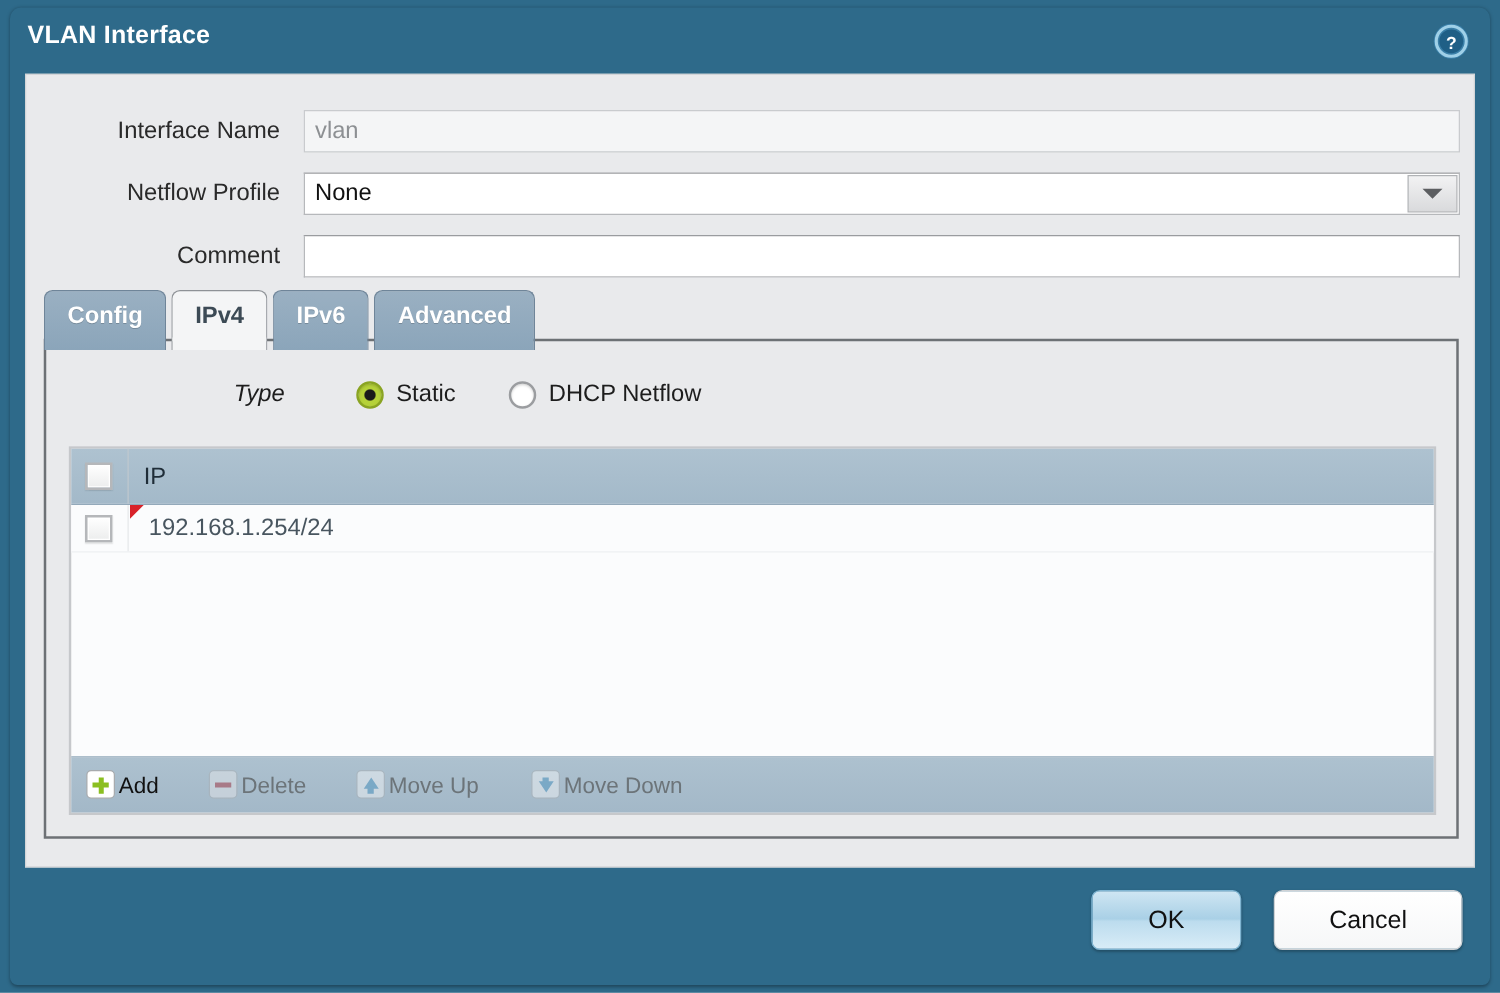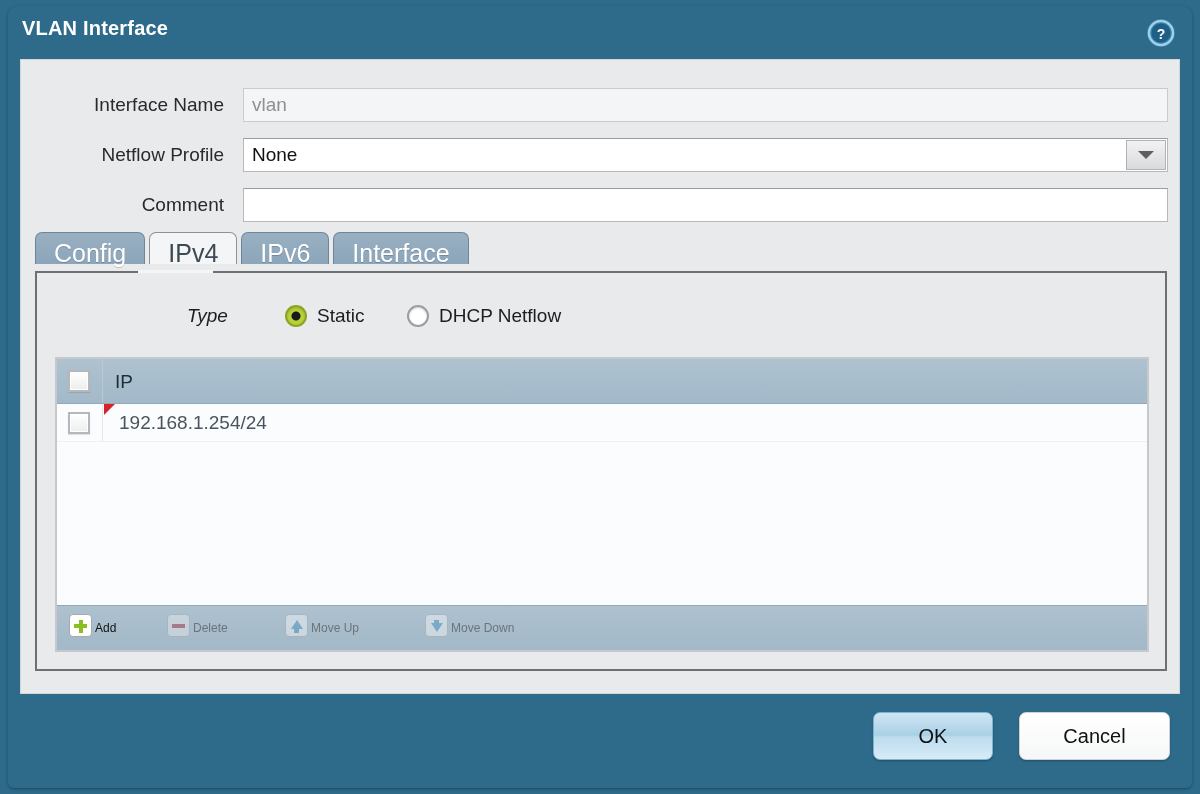--- a/index.html
+++ b/index.html
@@ -103,25 +103,25 @@
   
   #tabstrip {
     position: absolute;
     left: 14px; top: 172px;
     height: 40px;
     z-index: 3;
   }
   .tab {
     position: relative;
     float: left;
-    height: 32px;
+    height: 48px;
     padding: 0 18px;
     line-height: 40px;
-    font-size: 25px;
-    font-weight: normal;
+    font-size: 19px;
+    font-weight: bold;
     color: #ffffff;
     background: linear-gradient(#9ab0c2, #8ba5ba);
     border: 1px solid #6f8599;
     border-bottom: none;
     border-radius: 7px 7px 0 0;
     margin-right: 4px;
     cursor: pointer;
     text-shadow: 0 1px 0 rgba(0,0,0,.18);
   }
   .tab.active {
@@ -230,21 +230,21 @@
   }
   #table-foot {
     position: absolute; left: 0; bottom: 0;
     width: 100%; height: 45px;
     background: linear-gradient(#adc1cf, #a3b8c8);
     border-top: 1px solid #93a9ba;
   }
   .tool-btn {
     position: absolute; top: 0; height: 45px;
     line-height: 45px;
-    font-size: 12px;
+    font-size: 18px;
     white-space: nowrap;
     cursor: pointer;
   }
   .tool-btn .ticon {
     display: inline-block;
     vertical-align: -5px;
     width: 23px; height: 23px;
     border-radius: 4px;
     position: relative;
     margin-right: 3px;
@@ -342,21 +342,21 @@
 
     <div class="form-row" style="top:128px;">
       <div class="form-label">Comment</div>
       <div class="form-field"></div>
     </div>
 
     <div id="tabstrip">
       <div class="tab">Config</div>
       <div class="tab active">IPv4</div>
       <div class="tab">IPv6</div>
-      <div class="tab">Interface</div>
+      <div class="tab">Advanced</div>
     </div>
     <div id="tabpanel-mask" style="left: 117px; width: 75px;"></div>
 
     <div id="tabpanel">
 
       <div id="type-row">
         <div id="type-label">Type</div>
         <div class="radio-opt checked" style="left:248px;">
           <span class="radio-dot"></span>
           <span class="radio-text">Static</span>

